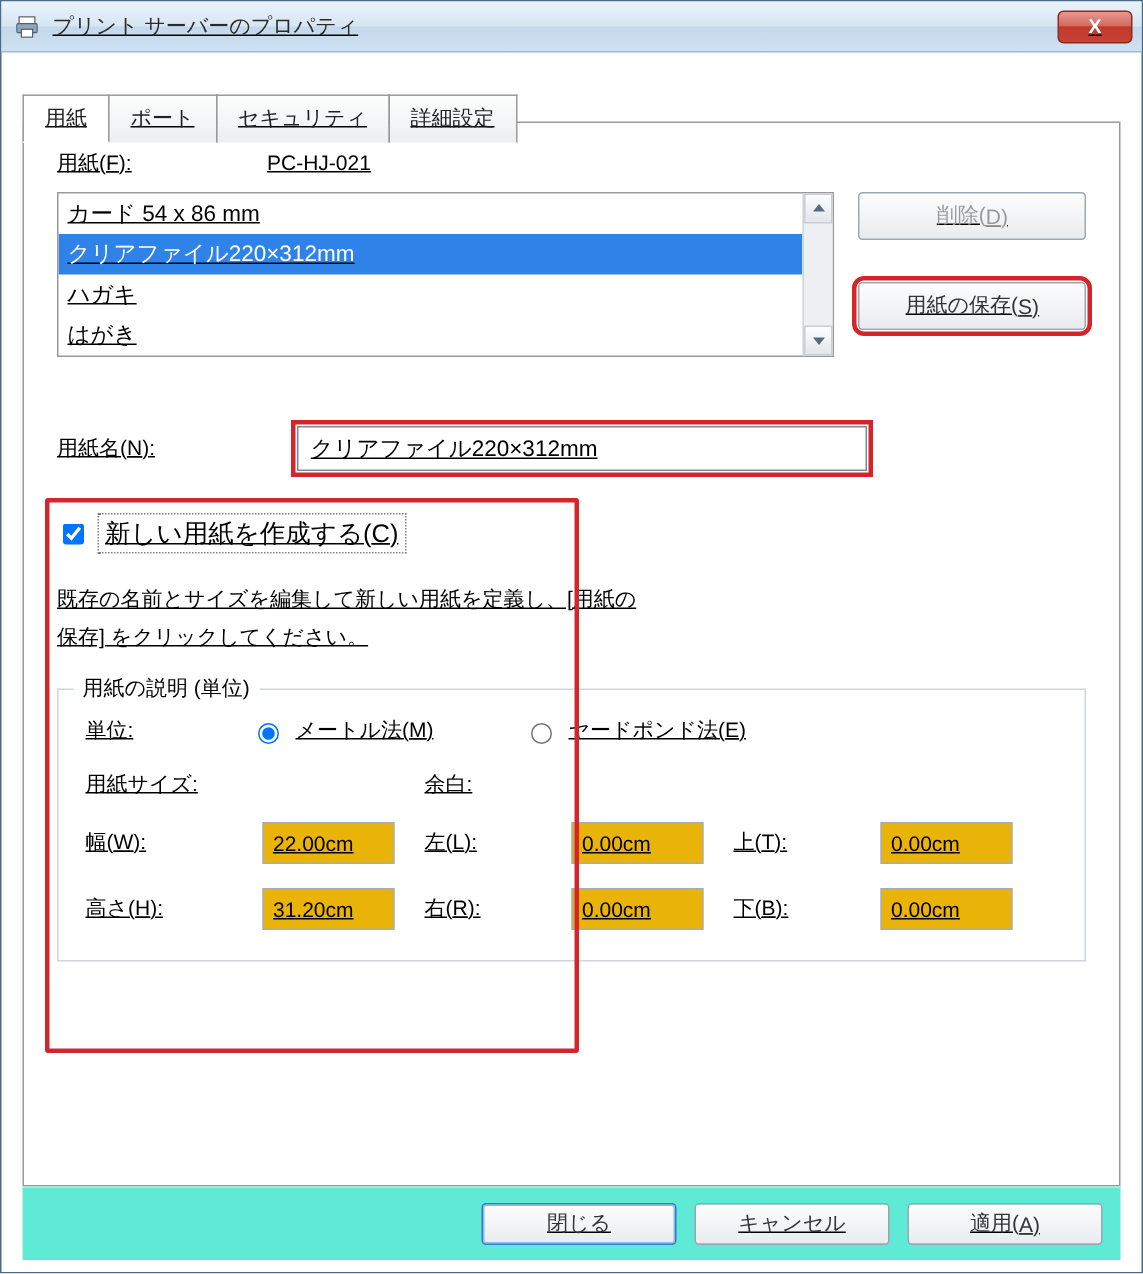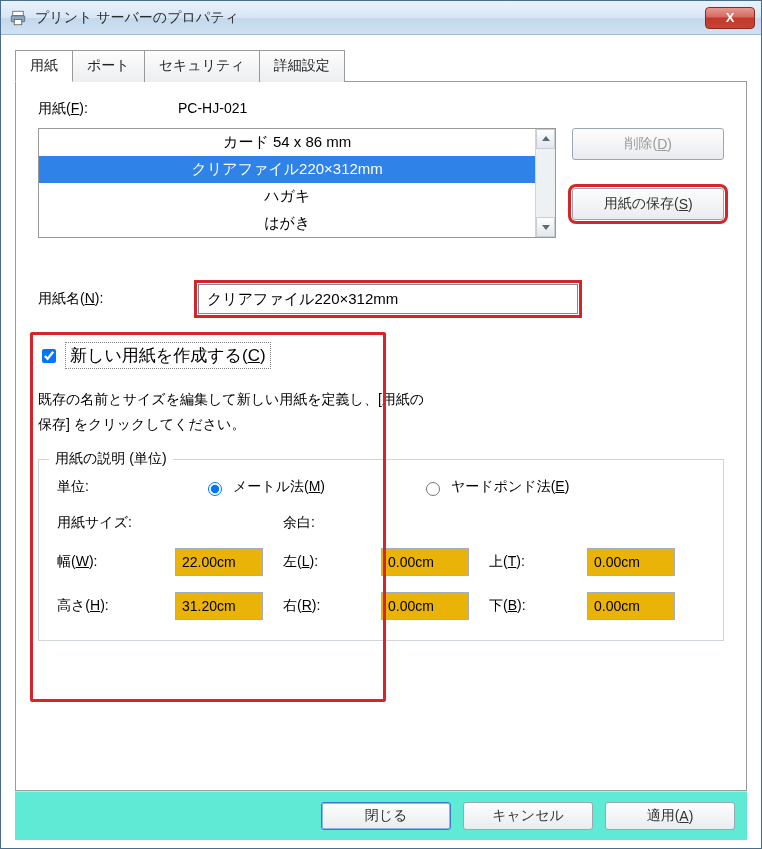--- a/index.html
+++ b/index.html
@@ -12,20 +12,21 @@
     height: 849px;
     overflow: hidden;
   }
   .window {
     width: 762px;
     height: 849px;
     border: 1px solid #4a6d8c;
     background: #fff;
     display: flex;
     flex-direction: column;
+    text-decoration: underline;
   }
   .titlebar {
     height: 34px;
     background: linear-gradient(to bottom, #eaf3fb 0%, #d7e6f4 50%, #c3d8ec 51%, #d0e2f2 100%);
     display: flex;
     align-items: center;
     padding: 0 2px 0 8px;
     border-bottom: 1px solid #9fb9d2;
   }
   .title-icon {
@@ -59,21 +60,21 @@
     z-index: 2;
   }
   .tab {
     padding: 6px 14px 6px 14px;
     border: 1px solid #9a9a9a;
     border-bottom: none;
     background: linear-gradient(to bottom,#fdfdfd,#eceef0);
     margin-right: -1px;
     font-size: 14px;
     position: relative;
-    top: 1px;
+    top: 14px;
     color: #222;
   }
   .tab.active {
     background: #fff;
     border-bottom: 1px solid #fff;
     z-index: 3;
   }
   .tab-panel {
     border: 1px solid #9a9a9a;
     flex: 1;
@@ -89,21 +90,20 @@
   .listbox-wrap {
     display: flex;
     gap: 16px;
     margin-top: 10px;
   }
   .listbox {
     border: 1px solid #999;
     width: 520px;
     height: 110px;
     display: flex;
-    text-align: center;
   }
   .list-items { flex: 1; overflow: hidden; }
   .list-item { padding: 4px 6px; font-size: 15px; }
   .list-item.selected { background: #1e90ff; background: #2e82e8; color: #fff; }
   .scrollbar {
     width: 20px;
     background: #eef1f4;
     border-left: 1px solid #ccd4dc;
     display: flex;
     flex-direction: column;
@@ -174,21 +174,21 @@
   .groupbox {
     border: 1px solid #cfd5db;
     margin-top: 22px;
     padding: 18px 18px 20px 18px;
     position: relative;
   }
   .groupbox-title {
     position: absolute; top: -10px; left: 10px;
     background: #fff; padding: 0 6px; font-size: 14px;
   }
-  .unit-row { display: flex; align-items: center; margin-bottom: 18px; gap: 36px; }
+  .unit-row { display: flex; align-items: center; margin-bottom: 18px; }
   .radio-group { display: flex; align-items: center; gap: 8px; margin-right: 60px; }
   .radio-label { font-size: 14px; }
   .size-grid {
     display: grid;
     grid-template-columns: 110px 100px 90px 100px 90px 100px;
     row-gap: 16px;
     column-gap: 8px;
     align-items: center;
   }
   .hdr { font-size: 14px; }

